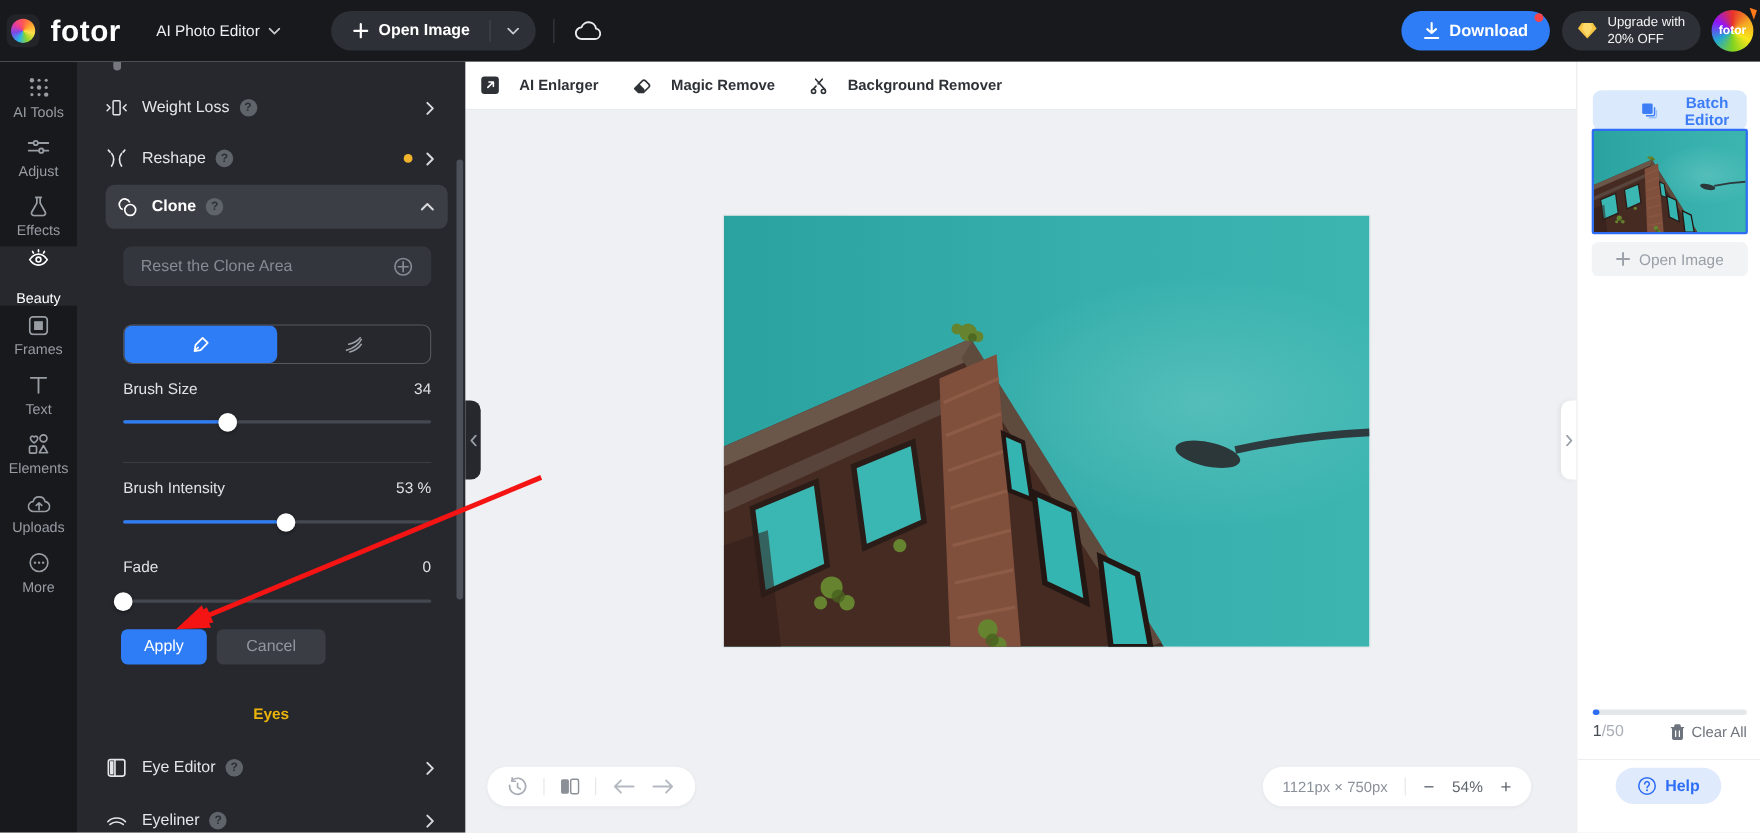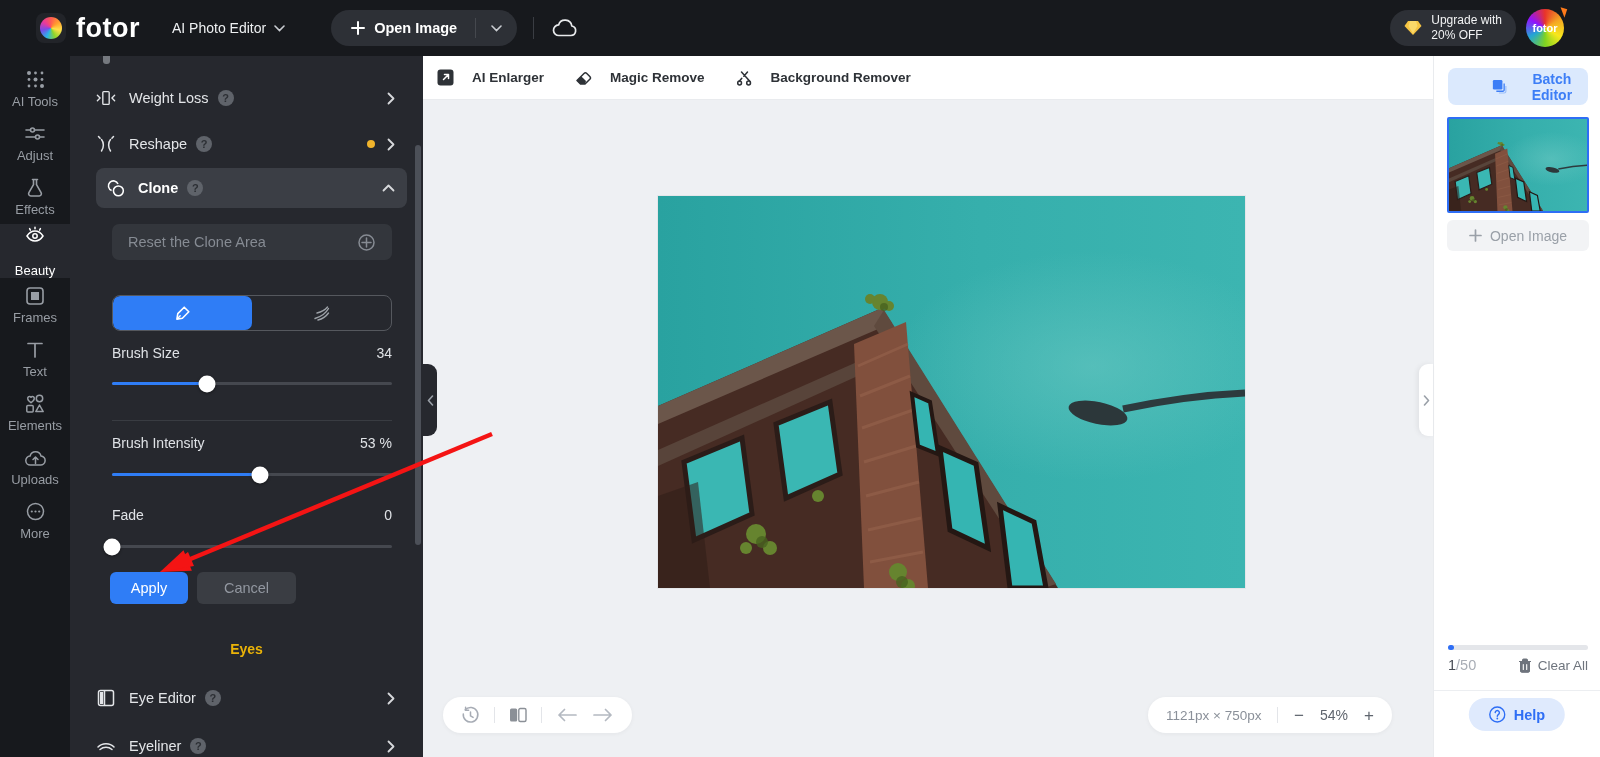--- a/index.html
+++ b/index.html
@@ -1,21 +1,21 @@
 <!DOCTYPE html>
 <html><head>
 <meta charset="utf-8">
 <style>
   * { margin:0; padding:0; box-sizing:border-box; }
   html,body { width:1600px; height:757px; }
   body { font-family:"Liberation Sans", sans-serif; position:relative; background:#eef0f3; overflow:hidden; }
   svg { display:block; }
 
   
-  .topbar { position:absolute; left:0; top:0; width:1600px; height:56px; background:#17191d; display:flex; align-items:center; padding:0 36px; z-index:40; }
+  .topbar { position:absolute; left:0; top:0; width:1600px; height:56px; background:#17191d; display:flex; align-items:center; padding:0 6px; z-index:40; }
   .logo { display:flex; align-items:center; gap:10px; }
   .logo-icon { width:30px; height:30px; border-radius:8px; background:#222429; display:flex; align-items:center; justify-content:center; }
   .logo-fan { width:22px; height:22px; border-radius:50%; background:conic-gradient(#ff5a52,#ff9d2e,#ffe04a,#8fd62a,#2ab4e8,#7a4ae8,#e83a9c,#ff5a52); }
   .logo-word { color:#fff; font-size:27px; font-weight:700; letter-spacing:.5px; }
   .app-title { display:flex; align-items:center; gap:8px; margin-left:32px; color:#eef0f2; font-size:14px; }
   .openimg-split { display:flex; align-items:center; margin-left:46px; height:36px; background:#2d3036; border-radius:18px; overflow:hidden; }
   .openimg-main { display:flex; align-items:center; gap:9px; color:#fff; font-size:14.5px; font-weight:600; padding:0 18px 0 20px; height:100%; cursor:pointer; }
   .openimg-sep { width:1px; height:20px; background:#45484e; }
   .openimg-caret { padding:0 15px; height:100%; display:flex; align-items:center; cursor:pointer; }
   .tb-divider { width:1px; height:22px; background:#3a3d43; margin-left:16px; }
@@ -75,21 +75,21 @@
   .pill-left { left:20px; top:641px; padding:0 18px; gap:14px; }
   .pill-sep { width:1px; height:16px; background:#e3e5e9; }
   .pill-btn { display:flex; align-items:center; cursor:pointer; }
   .pill-right { left:725px; top:641px; width:244px; padding:0 18px; justify-content:space-between; }
   .dim-label { color:#8a9099; font-size:13.5px; }
   .zoom-group { display:flex; align-items:center; gap:16px; color:#5f656e; font-size:14px; }
   .zoom-btn { font-size:17px; cursor:pointer; color:#5f656e; line-height:1; }
 
   
   .rightbar { position:absolute; left:1433px; top:56px; width:167px; bottom:0; background:#fff; border-left:1px solid #e9ebee; z-index:28; }
-  .batch-btn { position:absolute; left:14px; top:12px; width:140px; height:37px; background:#dbe9fd; border:none; border-radius:8px; display:flex; align-items:center; justify-content:center; gap:9px; color:#3d7ef6; font-size:14px; font-weight:600; cursor:pointer; font-family:"Liberation Sans",sans-serif;padding-left:44px; }
+  .batch-btn { position:absolute; left:14px; top:26px; width:140px; height:37px; background:#dbe9fd; border:none; border-radius:8px; display:flex; align-items:center; justify-content:center; gap:9px; color:#3d7ef6; font-size:14px; font-weight:600; cursor:pointer; font-family:"Liberation Sans",sans-serif;padding-left:44px; }
   .thumb-sel { position:absolute; left:13px; top:61px; width:142px; height:96px; border:2px solid #2e6ef5; border-radius:2px; overflow:hidden; cursor:pointer; background:#2aa3a1; }
   .open2-btn { position:absolute; left:13px; top:164px; width:142px; height:31px; background:#f2f3f5; border:none; border-radius:6px; display:flex; align-items:center; justify-content:center; gap:8px; color:#9aa0a8; font-size:14px; cursor:pointer; font-family:"Liberation Sans",sans-serif; }
   .progress { position:absolute; left:14px; top:589px; width:140px; height:5px; border-radius:3px; background:#e4e6ea; }
   .progress .pfill { height:5px; border-radius:3px; background:#2e6ef5; }
   .count-row { position:absolute; left:14px; top:601px; width:140px; display:flex; align-items:center; font-size:14.5px; }
   .count-cur { color:#474c54; }
   .count-tot { color:#a9aeb6; }
   .clear-all { margin-left:auto; display:flex; align-items:center; gap:6px; color:#6e747d; font-size:13.5px; cursor:pointer; }
   .rb-divider { position:absolute; left:0; top:634px; width:100%; height:1px; background:#eceef1; }
   .help-btn { position:absolute; left:50%; transform:translateX(-50%); top:642px; height:33px; padding:0 20px; background:#dfeafd; border:none; border-radius:17px; display:flex; align-items:center; gap:8px; color:#2e6ef5; font-size:14.5px; font-weight:600; cursor:pointer; font-family:"Liberation Sans",sans-serif; }
@@ -174,20 +174,28 @@
         </svg>
     </div>
   </div>
   <div class="tb-divider"></div>
   <div class="cloud-btn">
     <svg width="26" height="20" viewBox="0 0 26 20">
         <path d="M7 17.5a5.3 5.3 0 01-.4-10.6A6.8 6.8 0 0119.8 8a4.8 4.8 0 01-.9 9.5z" fill="none" stroke="#e8eaec" stroke-width="1.7" stroke-linejoin="round"></path>
       </svg>
   </div>
   <div class="tb-right">
+    <button class="download-btn">
+      <svg width="15" height="16" viewBox="0 0 15 16">
+          <path d="M7.5 1v9M3.5 6.5L7.5 10l4-3.5" stroke="#fff" stroke-width="1.9" fill="none" stroke-linecap="round" stroke-linejoin="round"></path>
+          <path d="M1.5 14.5h12" stroke="#fff" stroke-width="1.9" stroke-linecap="round"></path>
+        </svg>
+      <span>Download</span>
+      <span class="dl-dot"></span>
+    </button>
     <button class="upgrade-btn">
       <svg width="18" height="16" viewBox="0 0 18 16">
           <polygon points="4,1 14,1 17.5,6 9,15 0.5,6" fill="#f6c544"></polygon>
           <polygon points="6,1 12,1 13.5,6 9,13.5 4.5,6" fill="#fbd96a"></polygon>
         </svg>
       <span class="upgrade-txt">
         <span>Upgrade with</span><br><span>20% OFF</span>
       </span>
     </button>
     <div class="avatar">

